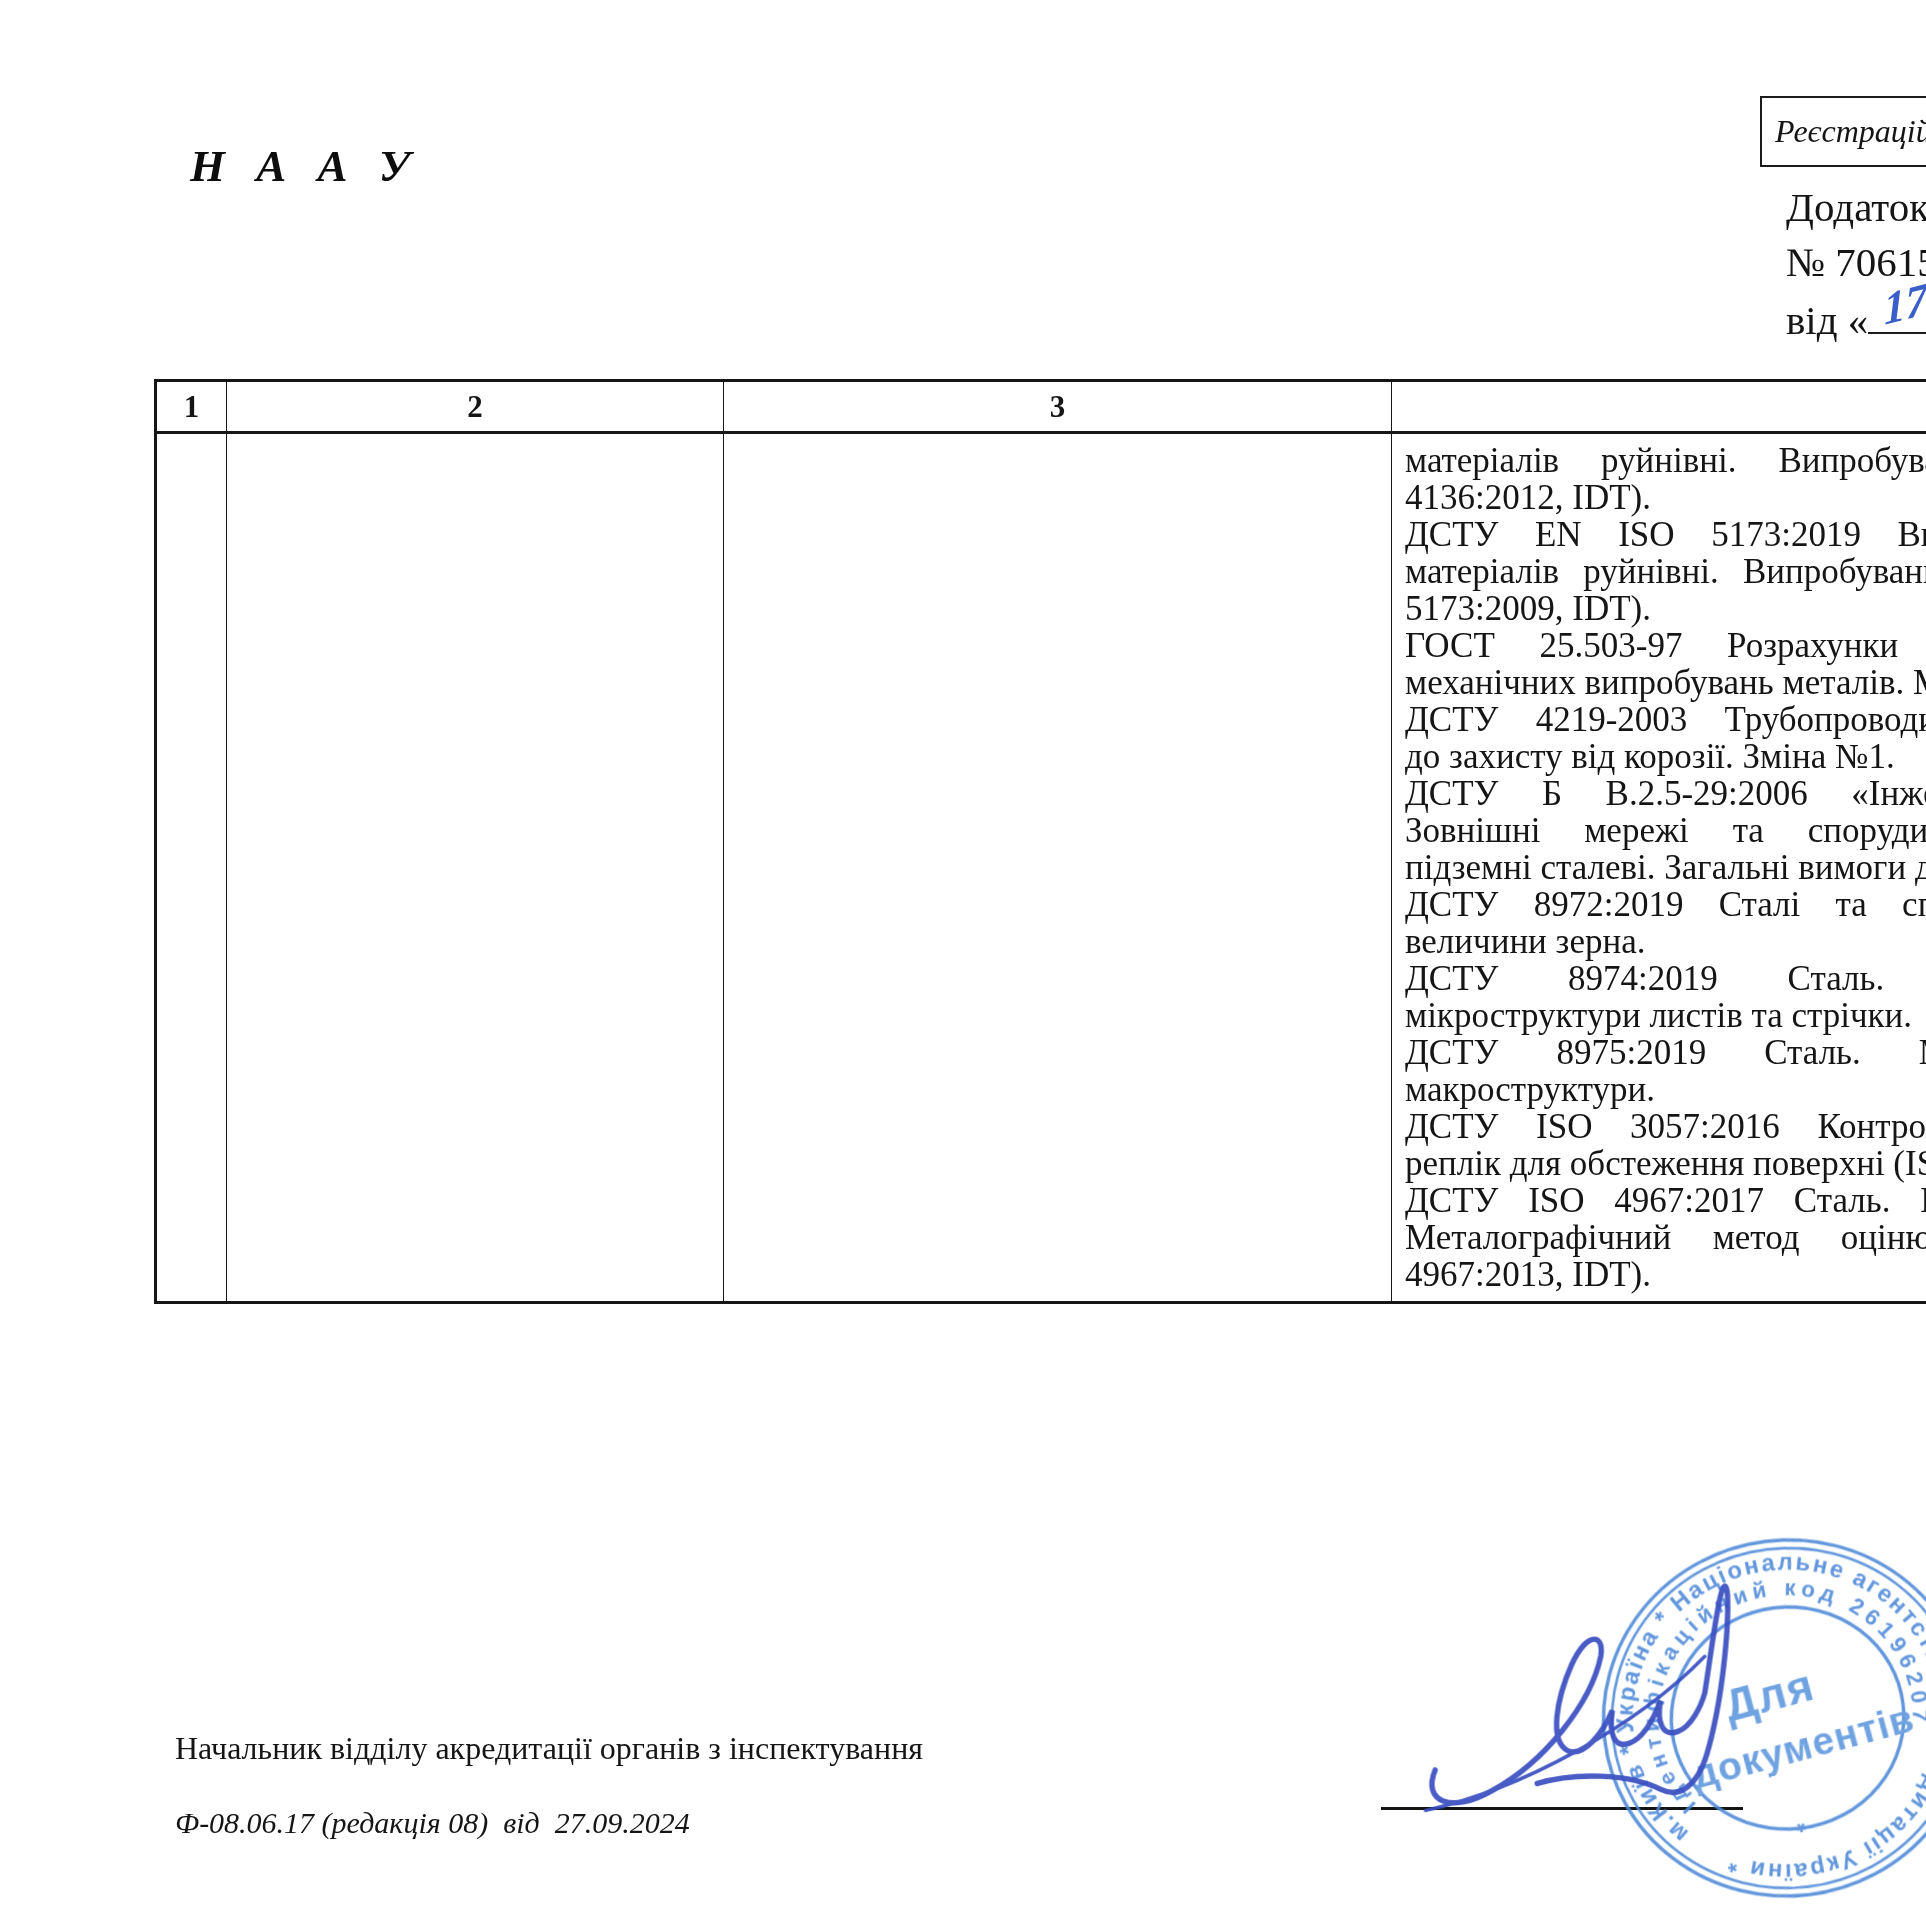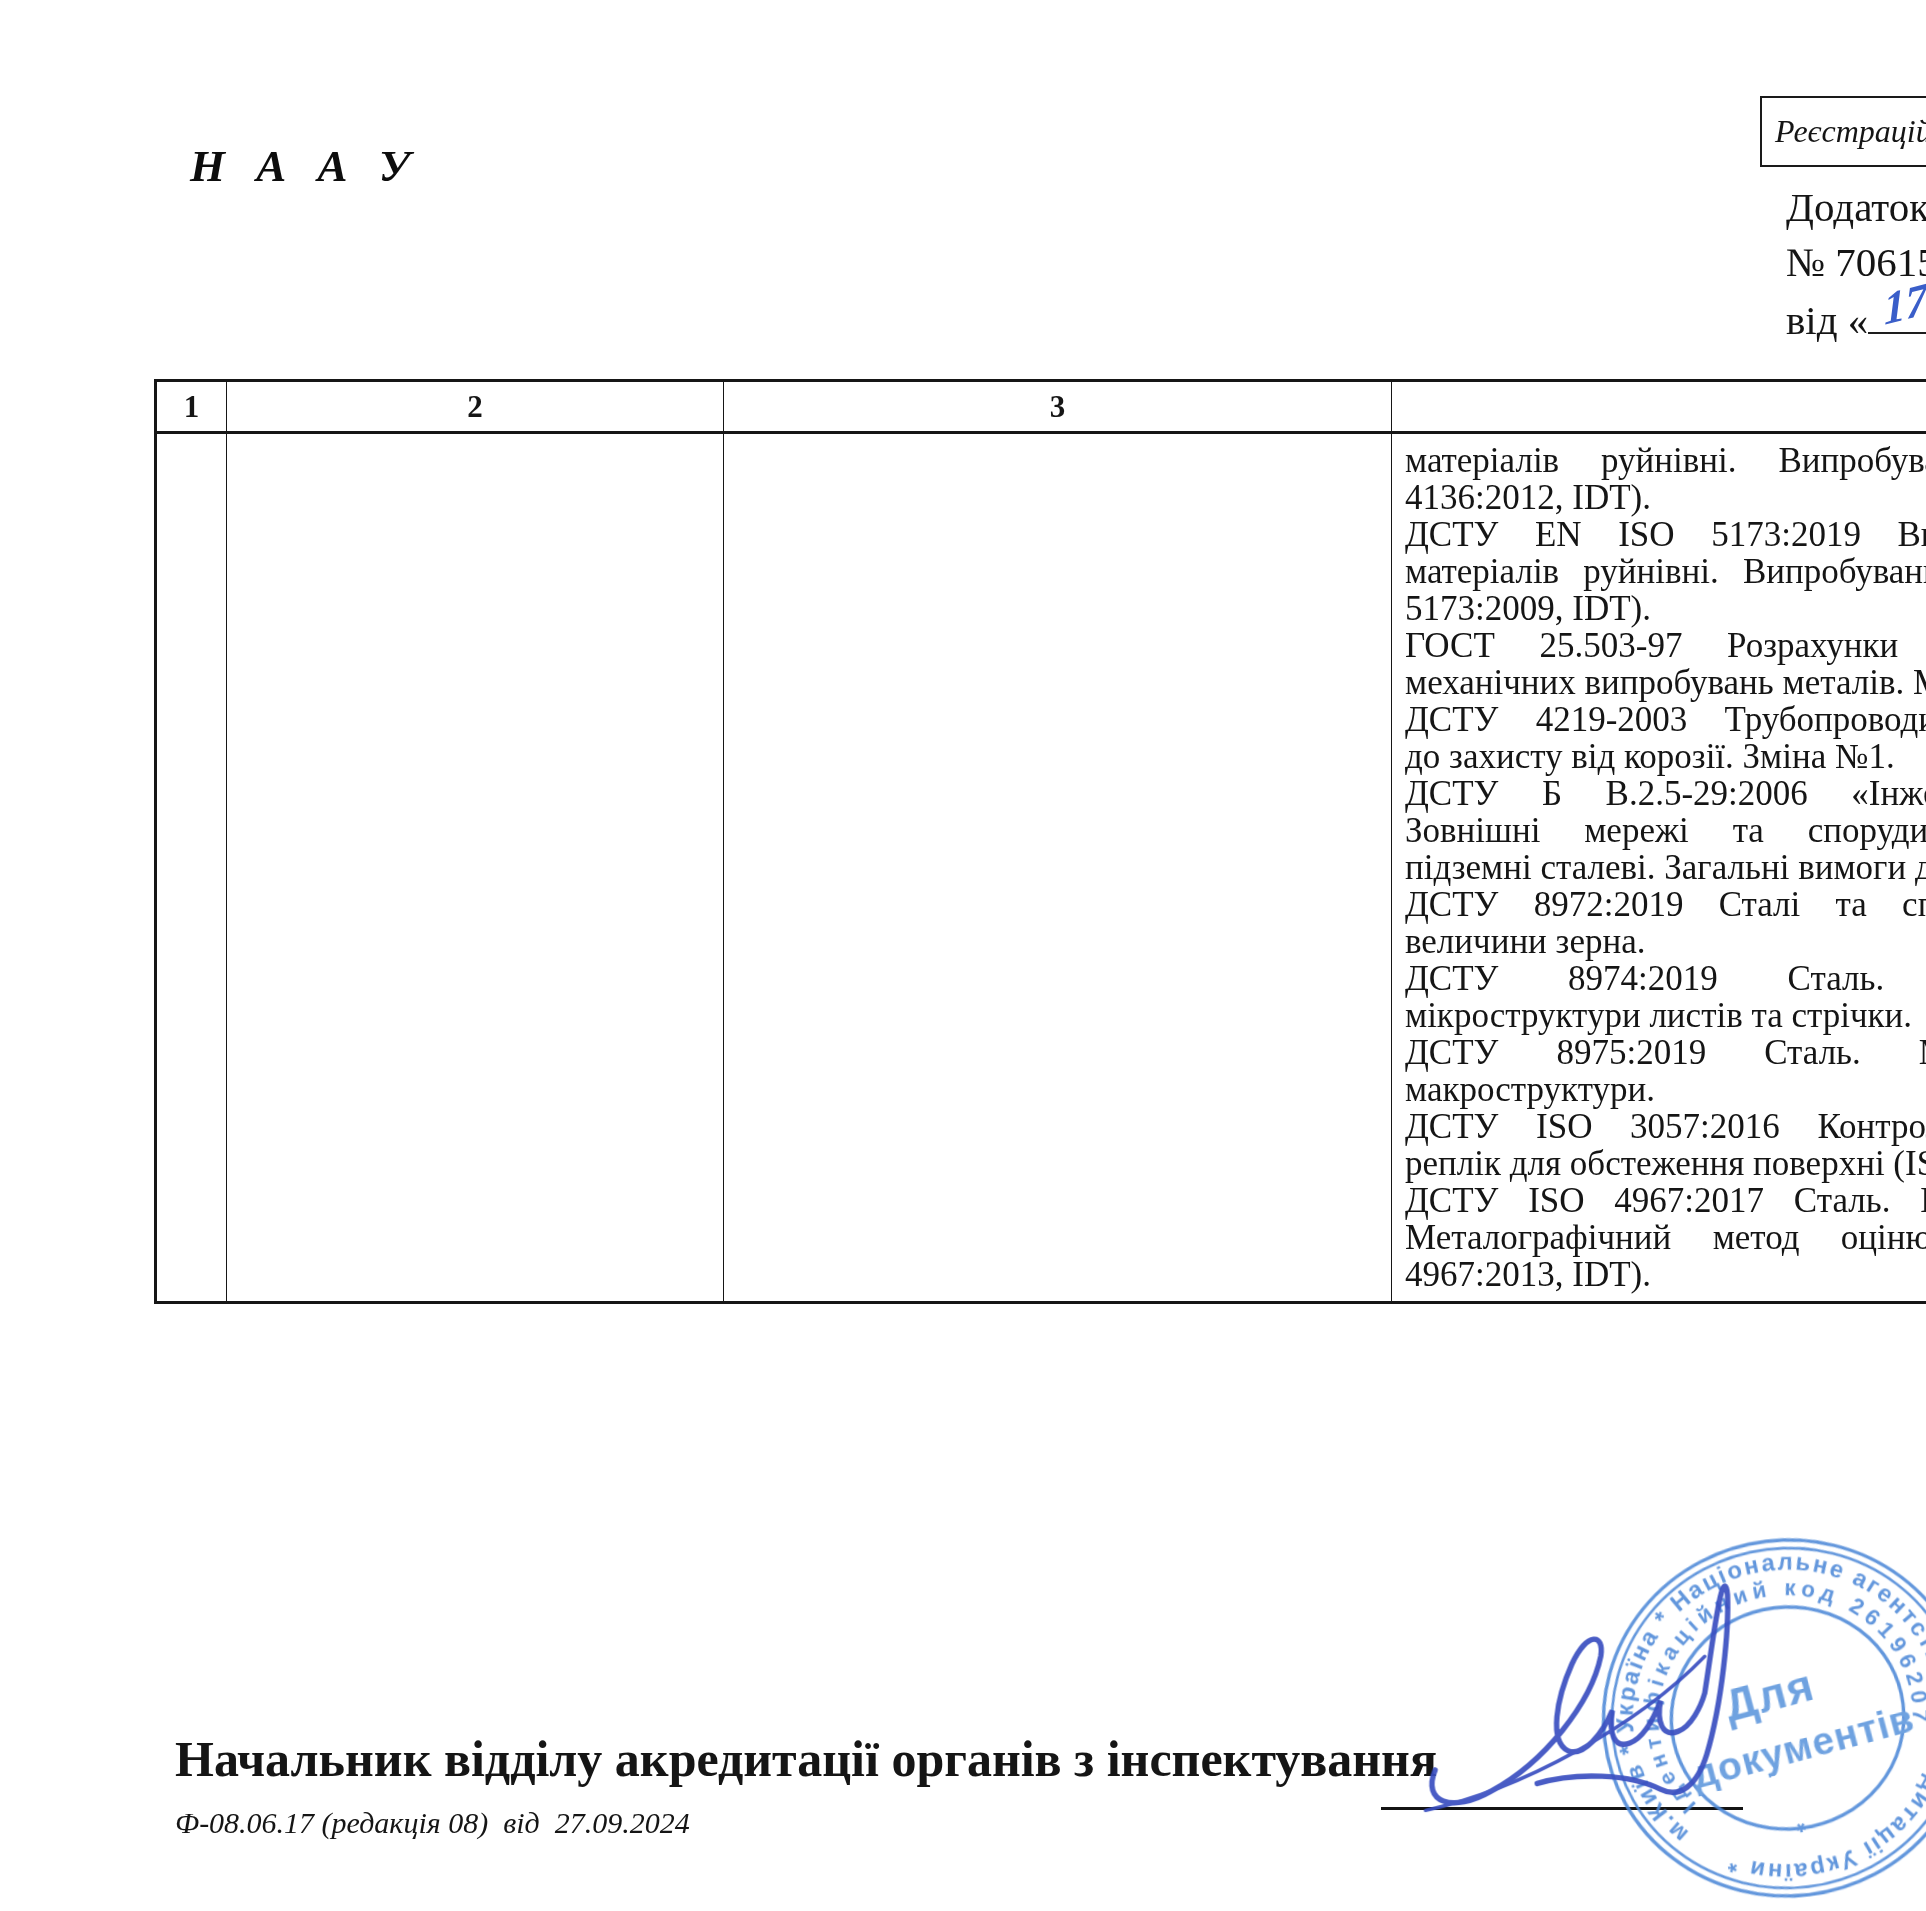--- a/index.html
+++ b/index.html
@@ -34,21 +34,21 @@
   table.main td{border:1.9px solid #161616;padding:0;vertical-align:top;}
   table.main{border:3.5px solid #161616;}
   table.main tr.head td{height:49px;text-align:center;vertical-align:middle;
              font-size:31px;font-weight:600;border-bottom:3.1px solid #161616;}
   table.main tr.bodyrow td{height:867px;}
   .col4pad{padding:7.7px 11.6px 0 13px;font-size:35px;line-height:37px;}
   .tline{text-align:justify;text-align-last:justify;}
   .tlast{text-align-last:left;}
 
   
-  .chief{left:175px;top:1730px;font-size:50px;font-weight:bold;}
+  .chief{left:175px;top:1730px;font-size:32px;}
   .formcode{left:175px;top:1806px;font-size:30px;font-style:italic;white-space:pre;}
   .sigline{left:1381px;top:1807px;width:362px;height:3.1px;background:#141414;}
 
   .overlay{left:0;top:0;width:2703px;height:1911px;pointer-events:none;}
   .stampTxt{font-family:"Liberation Sans", sans-serif;font-weight:600;}
 </style>
 </head>
 <body>
 
 <div class="abs logo">Н А А У</div>

